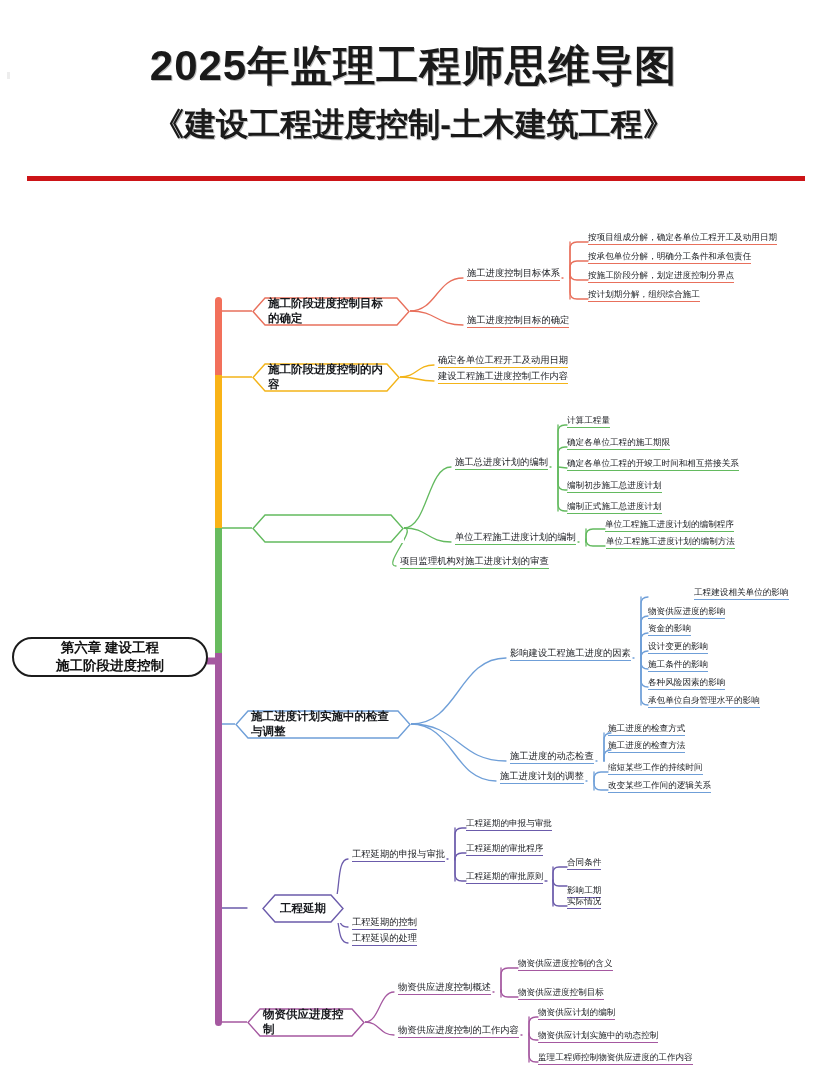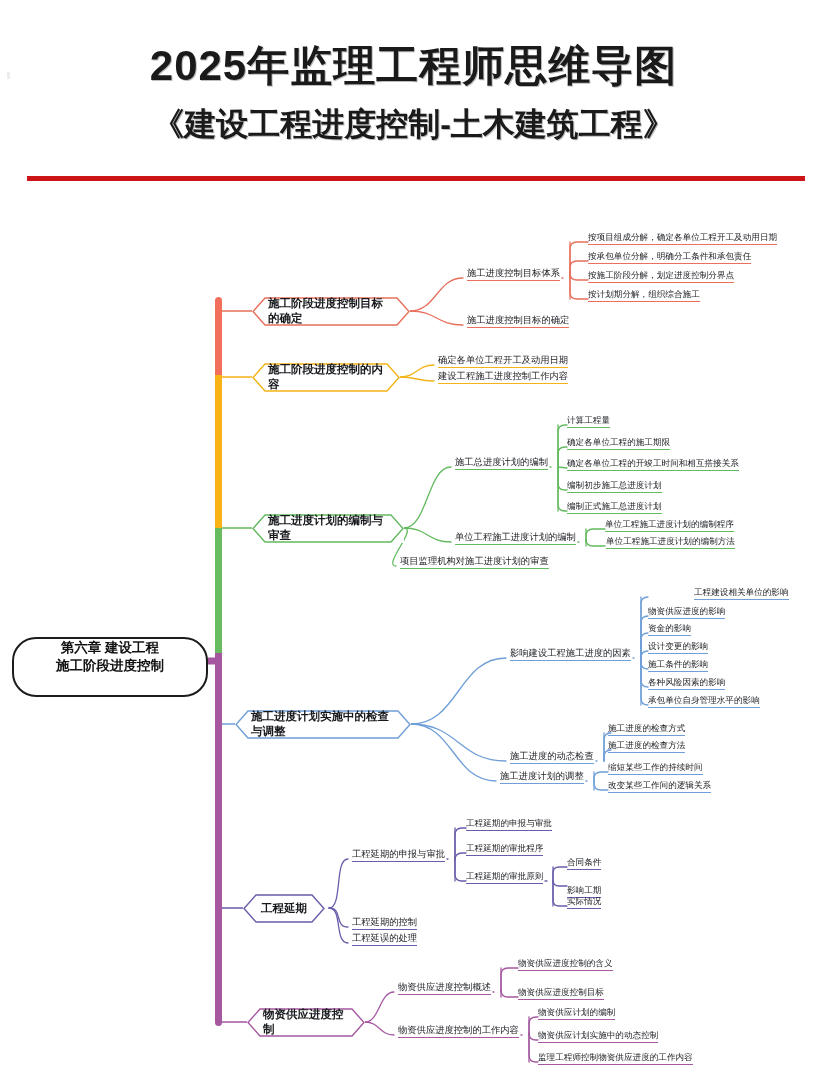--- a/index.html
+++ b/index.html
@@ -41,26 +41,26 @@
   }
 
   
   #map { position: absolute; left: 0; top: 0; width: 827px; height: 1080px; }
   #wires { position: absolute; left: 0; top: 0; width: 827px; height: 1080px; }
 
   
   #root-node {
     position: absolute;
     left: 12px; top: 637px;
-    width: 196px; height: 60px;
+    width: 196px; height: 40px;
     border: 2.2px solid #1c1c1c;
     border-radius: 24px;
     background: #fff;
     display: flex; flex-direction: column;
-    align-items: center; justify-content: flex-start;
+    align-items: center; justify-content: space-between;
     font-size: 13.5px; font-weight: bold; color: #111;
     line-height: 1.35;
     text-align: center;
     z-index: 5;
   }
 
   
   .hex {
     position: absolute;
     height: 29px;
@@ -203,21 +203,20 @@
         <path d="M 13 1 L 135 1 L 147 14.5 L 135 28 L 13 28 L 1 14.5 Z" fill="#ffffff" stroke="#f3b419" stroke-width="1.4"></path>
       </svg>
       <span class="lbl">施工阶段进度控制的内容</span>
     </div>
     <div class="ul c2" style="left: 438px; border-bottom: 1.1px solid rgb(243, 180, 25); top: 356px;">确定各单位工程开工及动用日期</div>
     <div class="ul c2" style="left: 438px; border-bottom: 1.1px solid rgb(243, 180, 25); top: 372px;">建设工程施工进度控制工作内容</div>
     <div class="hex" style="left: 252px; top: 513.5px; width: 152px;">
       <svg class="hexbg" viewBox="0 0 152 29" width="152" height="29" preserveAspectRatio="none">
         <path d="M 13 1 L 139 1 L 151 14.5 L 139 28 L 13 28 L 1 14.5 Z" fill="#ffffff" stroke="#63ba5f" stroke-width="1.4"></path>
       </svg>
-      <span class="lbl">施工进度计划的编制与审查</span>
     </div>
     <div class="ul c2" style="left: 455px; border-bottom: 1.1px solid rgb(99, 186, 95); top: 458px;">施工总进度计划的编制</div>
     <div class="ul c3" style="left: 567px; border-bottom: 1.1px solid rgb(99, 186, 95); top: 416px;">计算工程量</div>
     <div class="ul c3" style="left: 567px; border-bottom: 1.1px solid rgb(99, 186, 95); top: 438px;">确定各单位工程的施工期限</div>
     <div class="ul c3" style="left: 567px; border-bottom: 1.1px solid rgb(99, 186, 95); top: 459px;">确定各单位工程的开竣工时间和相互搭接关系</div>
     <div class="ul c3" style="left: 567px; border-bottom: 1.1px solid rgb(99, 186, 95); top: 481px;">编制初步施工总进度计划</div>
     <div class="ul c3" style="left: 567px; border-bottom: 1.1px solid rgb(99, 186, 95); top: 502px;">编制正式施工总进度计划</div>
     <div class="ul c2" style="left: 455px; border-bottom: 1.1px solid rgb(99, 186, 95); top: 533px;">单位工程施工进度计划的编制</div>
     <div class="ul c3" style="left: 605px; border-bottom: 1.1px solid rgb(99, 186, 95); top: 520px;">单位工程施工进度计划的编制程序</div>
     <div class="ul c3" style="left: 606px; border-bottom: 1.1px solid rgb(99, 186, 95); top: 537px;">单位工程施工进度计划的编制方法</div>
@@ -235,21 +234,21 @@
     <div class="ul c3" style="left: 648px; border-bottom: 1.1px solid rgb(111, 159, 216); top: 642px;">设计变更的影响</div>
     <div class="ul c3" style="left: 648px; border-bottom: 1.1px solid rgb(111, 159, 216); top: 660px;">施工条件的影响</div>
     <div class="ul c3" style="left: 648px; border-bottom: 1.1px solid rgb(111, 159, 216); top: 678px;">各种风险因素的影响</div>
     <div class="ul c3" style="left: 648px; border-bottom: 1.1px solid rgb(111, 159, 216); top: 696px;">承包单位自身管理水平的影响</div>
     <div class="ul c2" style="left: 510px; border-bottom: 1.1px solid rgb(111, 159, 216); top: 752px;">施工进度的动态检查</div>
     <div class="ul c3" style="left: 608px; border-bottom: 1.1px solid rgb(111, 159, 216); top: 724px;">施工进度的检查方式</div>
     <div class="ul c3" style="left: 608px; border-bottom: 1.1px solid rgb(111, 159, 216); top: 741px;">施工进度的检查方法</div>
     <div class="ul c2" style="left: 500px; border-bottom: 1.1px solid rgb(111, 159, 216); top: 772px;">施工进度计划的调整</div>
     <div class="ul c3" style="left: 608px; border-bottom: 1.1px solid rgb(111, 159, 216); top: 763px;">缩短某些工作的持续时间</div>
     <div class="ul c3" style="left: 608px; border-bottom: 1.1px solid rgb(111, 159, 216); top: 781px;">改变某些工作间的逻辑关系</div>
-    <div class="hex" style="left: 243px; top: 893.5px; width: 82px;">
+    <div class="hex" style="left: 262px; top: 893.5px; width: 82px;">
       <svg class="hexbg" viewBox="0 0 82 29" width="82" height="29" preserveAspectRatio="none">
         <path d="M 13 1 L 69 1 L 81 14.5 L 69 28 L 13 28 L 1 14.5 Z" fill="#ffffff" stroke="#6b5bab" stroke-width="1.4"></path>
       </svg>
       <span class="lbl">工程延期</span>
     </div>
     <div class="ul c2" style="left: 352px; border-bottom: 1.1px solid rgb(107, 91, 171); top: 850px;">工程延期的申报与审批</div>
     <div class="ul c3" style="left: 466px; border-bottom: 1.1px solid rgb(107, 91, 171); top: 819px;">工程延期的申报与审批</div>
     <div class="ul c3" style="left: 466px; border-bottom: 1.1px solid rgb(107, 91, 171); top: 844px;">工程延期的审批程序</div>
     <div class="ul c3" style="left: 466px; border-bottom: 1.1px solid rgb(107, 91, 171); top: 872px;">工程延期的审批原则</div>
     <div class="ul c3" style="left: 567px; border-bottom: 1.1px solid rgb(107, 91, 171); top: 858px;">合同条件</div>

